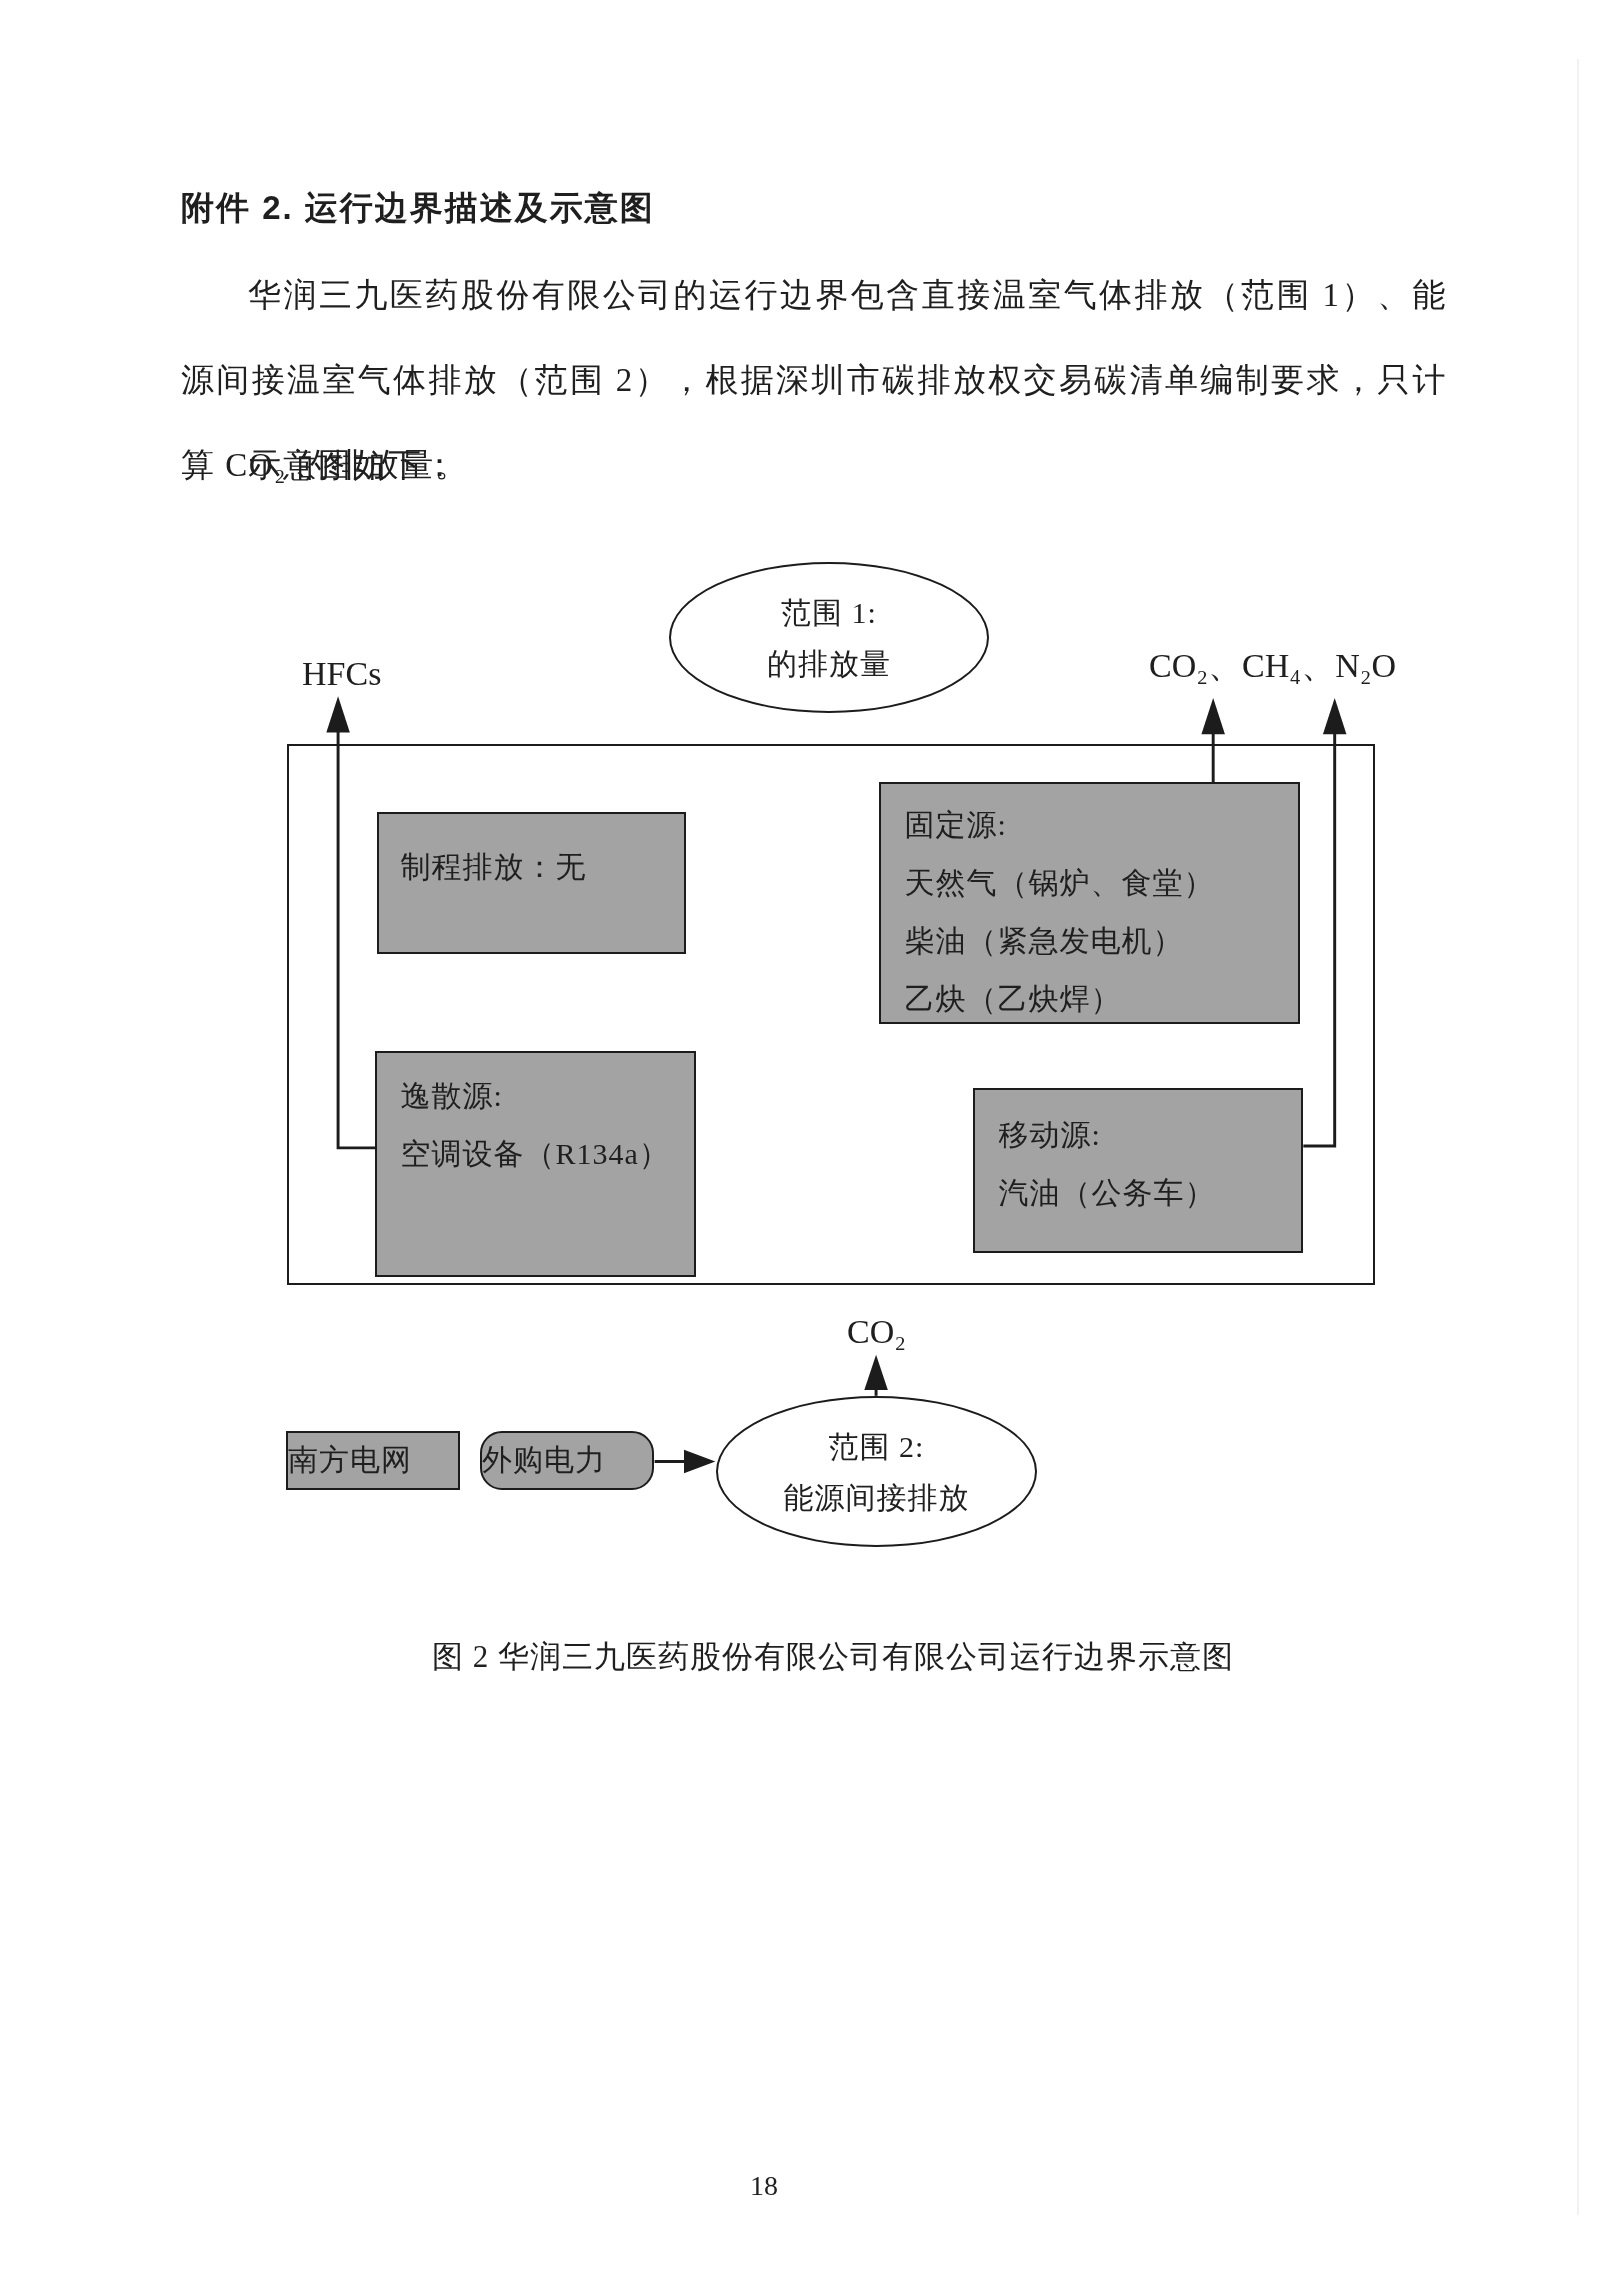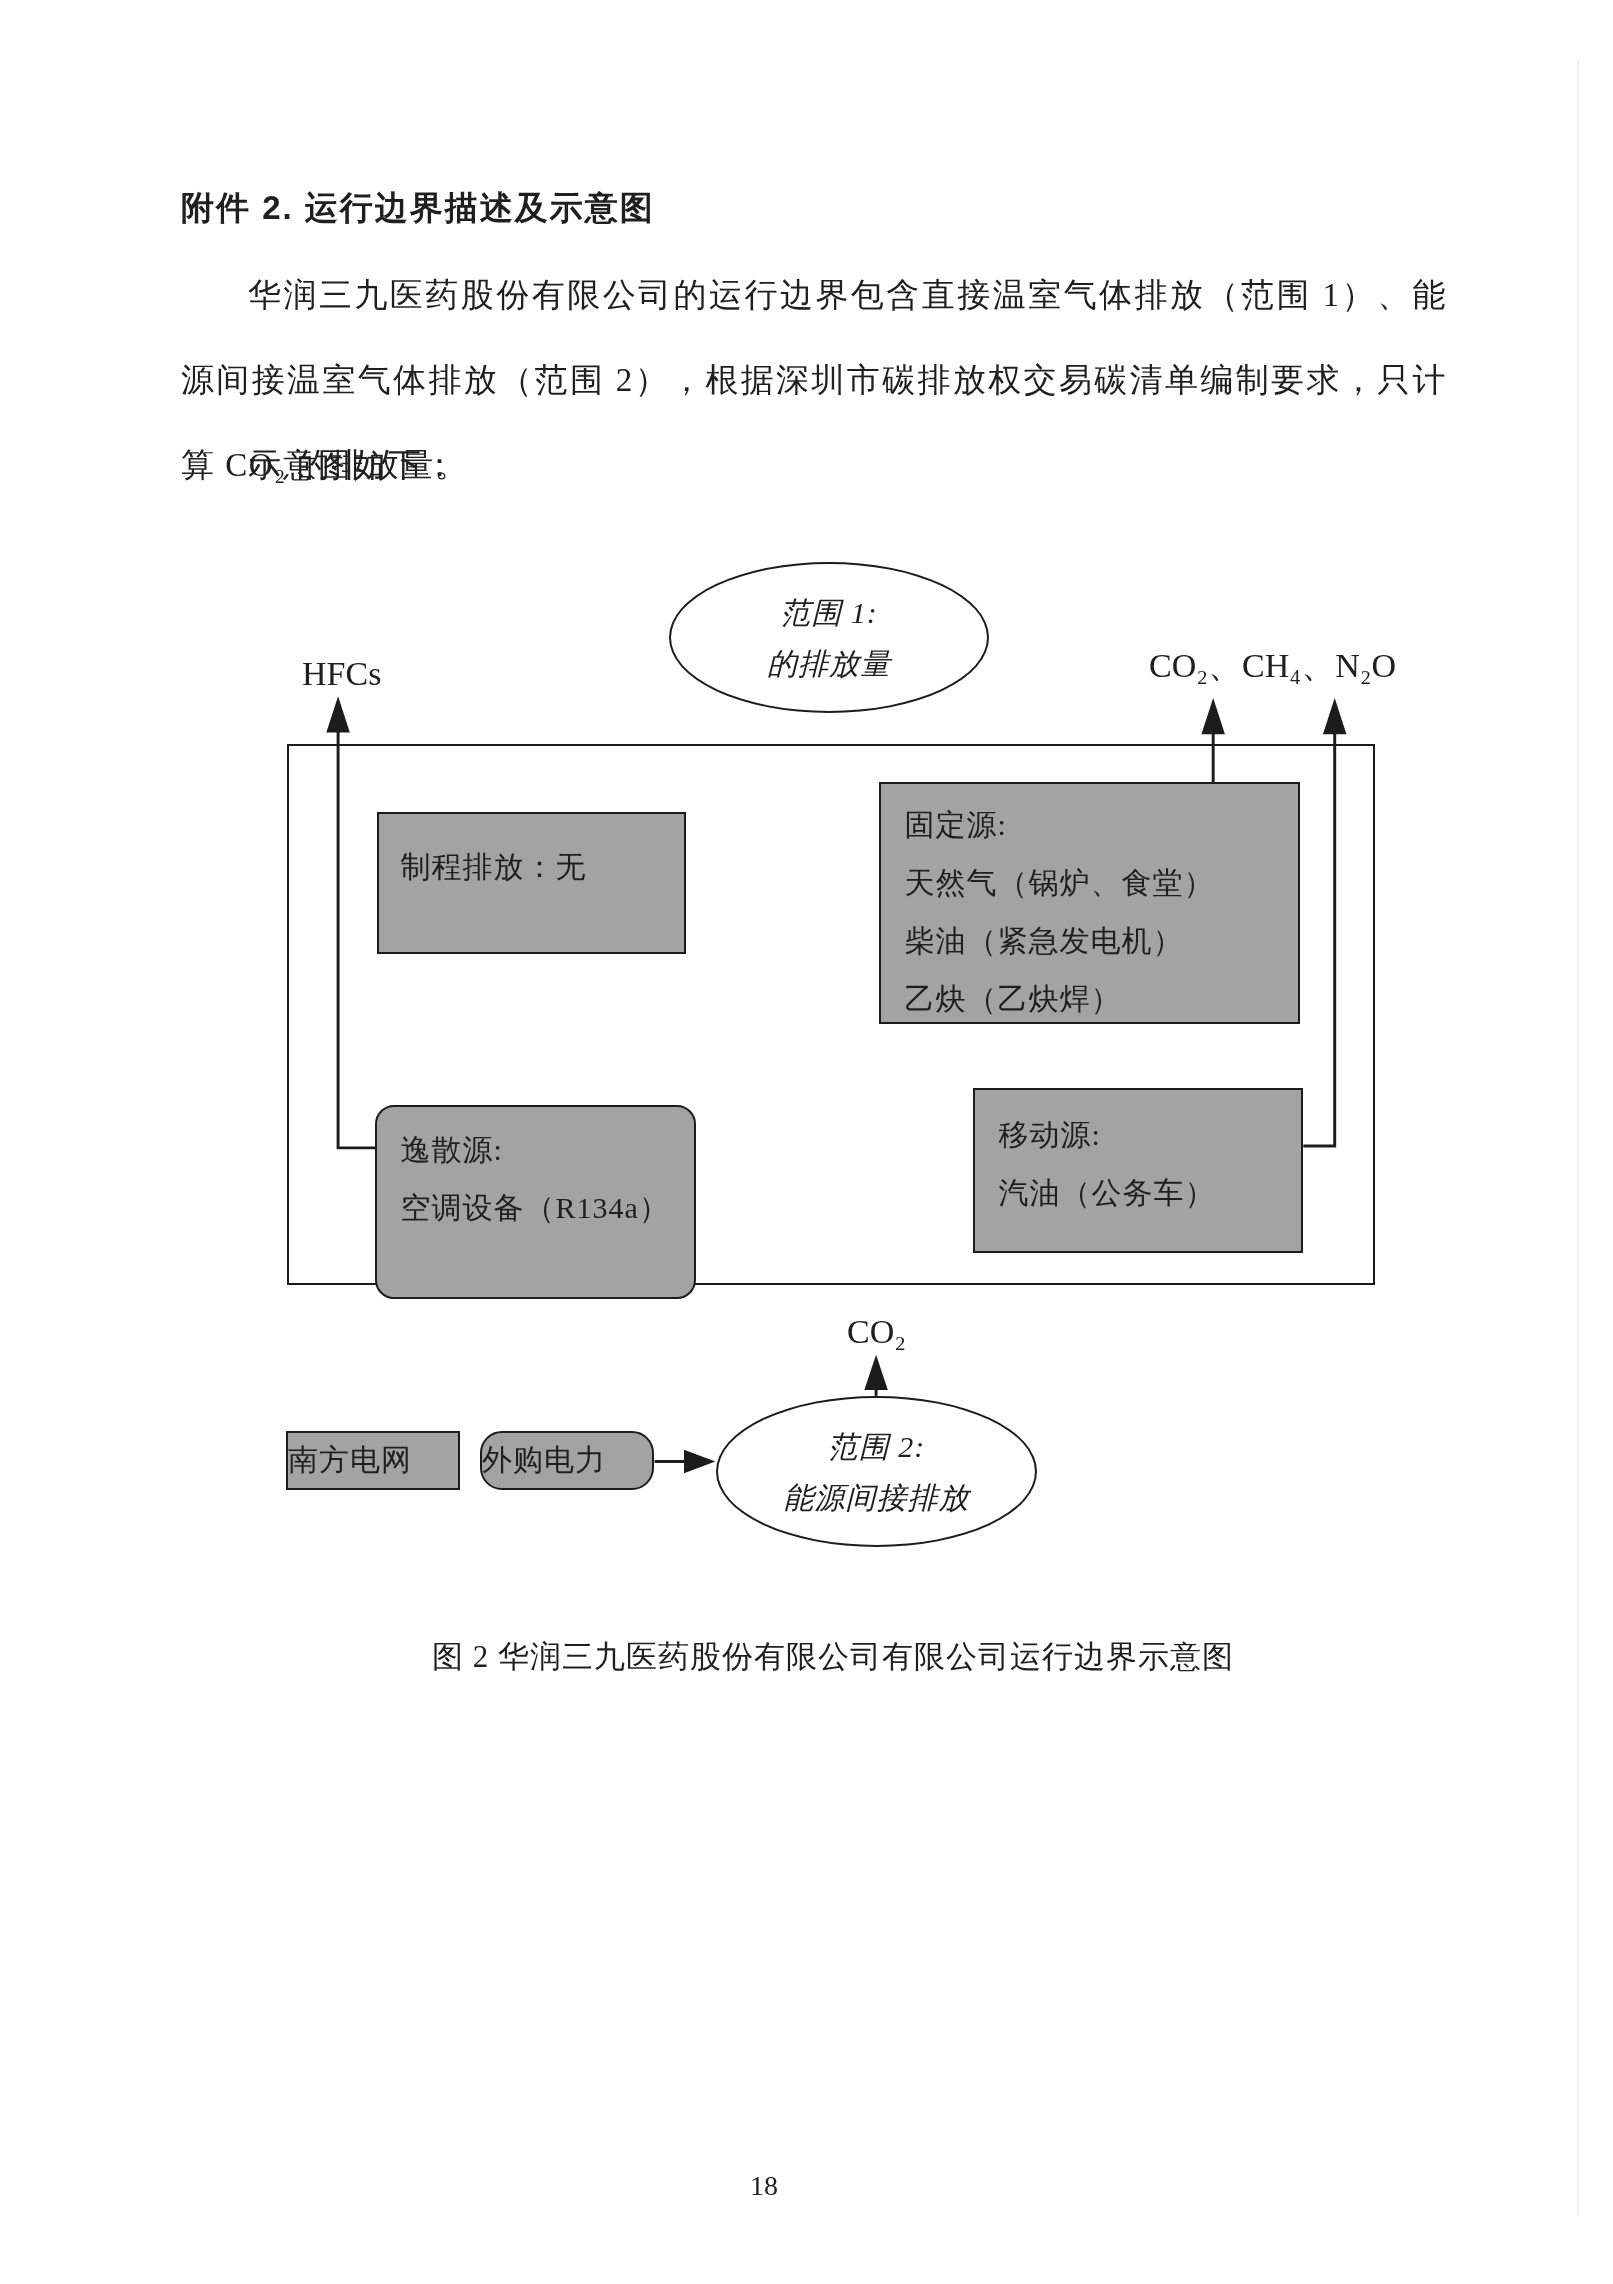--- a/index.html
+++ b/index.html
@@ -14,21 +14,21 @@
     font-weight:700;font-size:33px;letter-spacing:2px;
   }
   .body-par{
     font-size:33px;line-height:85px;letter-spacing:1.5px;
     text-align:justify;text-indent:67px;
   }
   .intro{font-size:33px;letter-spacing:2px;}
   .ellipse{
     border:2.9px solid #1c1c1c;border-radius:50%;
     display:flex;flex-direction:column;justify-content:center;align-items:center;
-    box-sizing:border-box;background:#fff;font-style:italic;
+    box-sizing:border-box;background:#fff;
   }
   .ellipse .eline{font-size:30px;line-height:51px;letter-spacing:1px;text-align:center;}
   .dbox{
     border:2.9px solid #1c1c1c;box-sizing:border-box;background:#a3a3a3;
     font-size:30px;letter-spacing:1px;
   }
   .dbox .box-line{line-height:58px;white-space:nowrap;}
   .big-rect{border:2.9px solid #1c1c1c;box-sizing:border-box;}
   .gas-label{font-size:34px;white-space:nowrap;}
   .small-box{
@@ -66,21 +66,21 @@
     <div class="box-line" style="line-height:39px;">制程排放：无</div>
   </div>
 
   <div class="abs dbox" style="left:879px;top:782px;width:421px;height:242px;padding:11.8px 0 0 23.5px;">
     <div class="box-line">固定源:</div>
     <div class="box-line">天然气（锅炉、食堂）</div>
     <div class="box-line">柴油（紧急发电机）</div>
     <div class="box-line">乙炔（乙炔焊）</div>
   </div>
 
-  <div class="abs dbox" style="left:375px;top:1105px;width:321px;height:194px;padding:13.7px 0 0 23.5px;border-radius:19px;">
+  <div class="abs dbox" style="left:375px;top:1051px;width:321px;height:226px;padding:13.7px 0 0 23.5px;">
     <div class="box-line">逸散源:</div>
     <div class="box-line">空调设备（R134a）</div>
   </div>
 
   <div class="abs dbox" style="left:973px;top:1088px;width:330px;height:165px;padding:15.7px 0 0 23.5px;font-family:Liberation Serif, serif;">
     <div class="box-line">移动源:</div>
     <div class="box-line">汽油（公务车）</div>
   </div>
 
   <div class="abs gas-label" style="left:847px;top:1313px;">CO₂</div>

